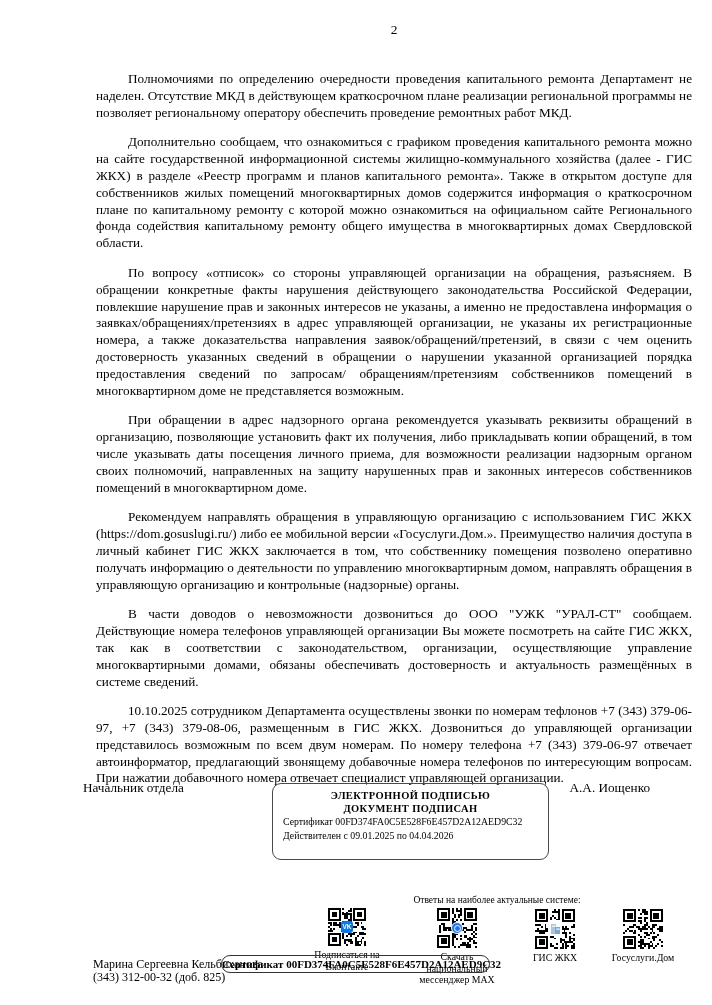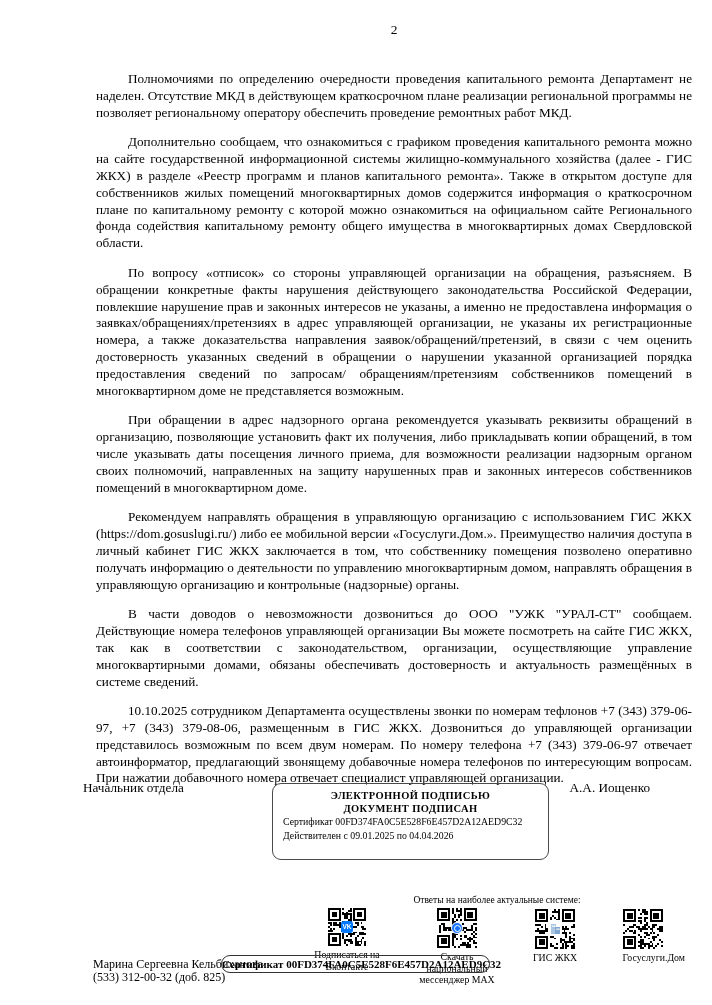--- a/index.html
+++ b/index.html
@@ -465,21 +465,21 @@
           <rect x="1" y="15" width="5" height="5" fill="#fff"></rect>
           <rect x="2" y="16" width="3" height="3" fill="#000"></rect>
         </svg>
       <div class="qr-icon icon-max"></div>
     </div>
     <div>Скачать</div>
     <div>национальный</div>
     <div>мессенджер MAX</div>
   </div>
 
-  <div class="qr-item" style="left:601px;top:909px;width:84px;text-align:right;">
+  <div class="qr-item" style="left:601px;top:909px;width:84px;">
     <div class="qr-box" style="width:40px;height:40px;">
         <svg width="100%" height="100%" viewBox="0 0 21 21" shape-rendering="crispEdges">
           <rect x="0" y="0" width="21" height="21" fill="#fff"></rect>
           <g fill="#000">
             <rect x="8" y="0" width="1" height="1"></rect>
             <rect x="10" y="0" width="1" height="1"></rect>
             <rect x="11" y="0" width="1" height="1"></rect>
             <rect x="10" y="1" width="1" height="1"></rect>
             <rect x="11" y="1" width="1" height="1"></rect>
             <rect x="12" y="1" width="1" height="1"></rect>
@@ -597,16 +597,16 @@
     <div>Госуслуги.Дом</div>
   </div>
 
   <div class="overlay-cert">
     <span>Сертификат</span>
     <span>00FD374FA0C5E528F6E457D2A12AED9C32</span>
   </div>
 
   <div class="footer-contact">
     <div>Марина Сергеевна Кельбиханова</div>
-    <div>(533) 312-00-32 (доб. 825)</div>
+    <div>(343) 312-00-32 (доб. 825)</div>
   </div>
 
 </div>
 
 </body></html>

